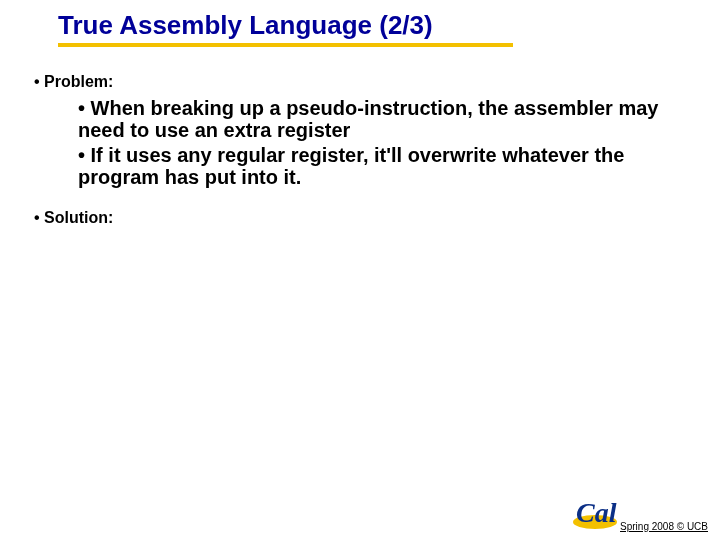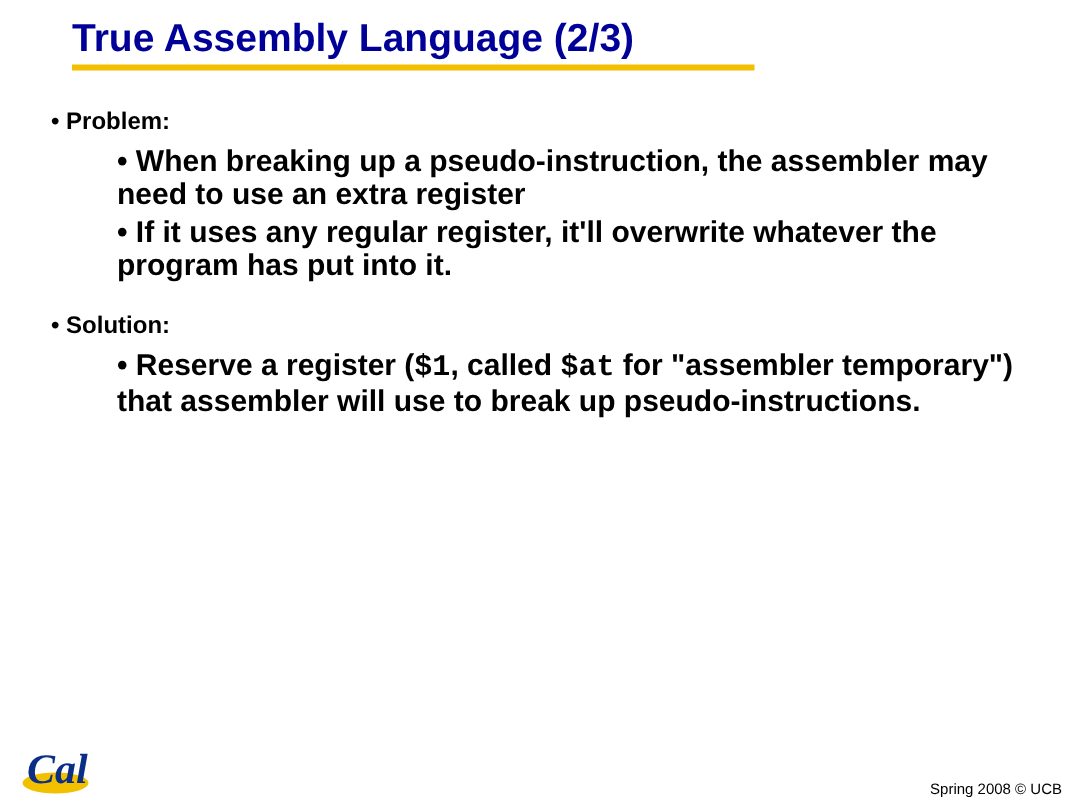--- a/index.html
+++ b/index.html
@@ -15,20 +15,21 @@
     padding: 10px 0 0 48px;
   }
   .title {
     font-size: 26px;
     font-weight: bold;
     color: #000099;
     border-bottom: 4px solid #f3c000;
     display: inline-block;
     padding-bottom: 2px;
     padding-right: 80px;
+    margin-left: 10px;
   }
   .content {
     padding: 18px 30px 0 34px;
     color: #000;
   }
   .l1 {
     font-size: 16px;
     font-weight: bold;
     margin-top: 8px;
     margin-bottom: 6px;
@@ -41,54 +42,51 @@
     margin-bottom: 2px;
   }
   .mono { font-family: "Courier New", monospace; font-weight: bold; }
   .footer {
     position: absolute;
     bottom: 8px;
     left: 12px;
     right: 12px;
     display: flex;
     align-items: flex-end;
-    justify-content: space-between;
+    justify-content: flex-end;
     font-size: 10px;
     color: #000;
   }
   .footer-left { display: flex; align-items: flex-end; gap: 8px; }
   .logo {
     width: 50px;
     height: 36px;
   }
   .logo-script {
     font-family: Georgia, 'Times New Roman', serif;
     font-style: italic;
     font-weight: bold;
     font-size: 28px;
     fill: #0b2f86;
   }
-  .footer-right { font-size: 10px; }
+  .footer-right { font-size: 10px; text-decoration: underline; }
 </style>
 </head>
 <body>
 
 <div class="title-wrap">
   <div class="title">True Assembly Language (2/3)</div>
 </div>
 
 <div class="content">
   <div class="l1">• Problem:</div>
   <div class="l2">• When breaking up a pseudo-instruction, the assembler may need to use an extra register</div>
   <div class="l2">• If it uses any regular register, it'll overwrite whatever the program has put into it.</div>
 
   <div class="l1" style="margin-top:20px">• Solution:</div>
-  <div class="l2">
-    <span>• Reserve a register (</span><span class="mono">$1</span><span>, called </span><span class="mono">$at</span><span> for "assembler temporary") that assembler will use to break up pseudo-instructions.</span>
-  </div>
 </div>
 
 <div class="footer">
   <div class="footer-left">
     <svg class="logo" viewBox="0 0 50 36">
       <ellipse cx="25" cy="26" rx="22" ry="7" fill="#f3c000"></ellipse>
       <text x="6" y="26" class="logo-script">Cal</text>
     </svg>
   </div>
   <div class="footer-right">Spring 2008 © UCB</div>

